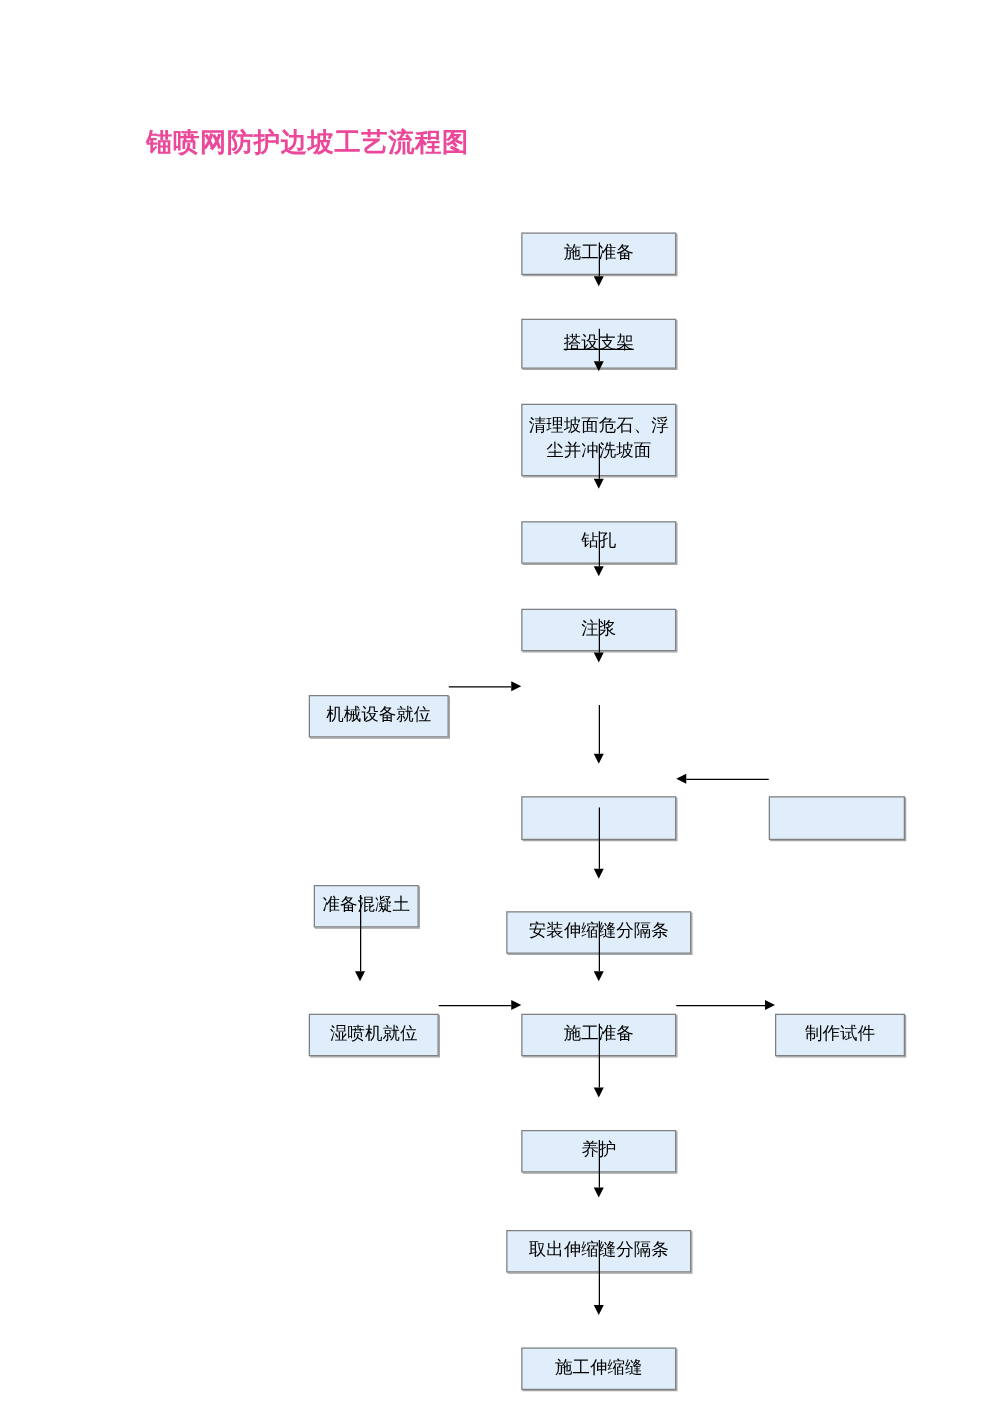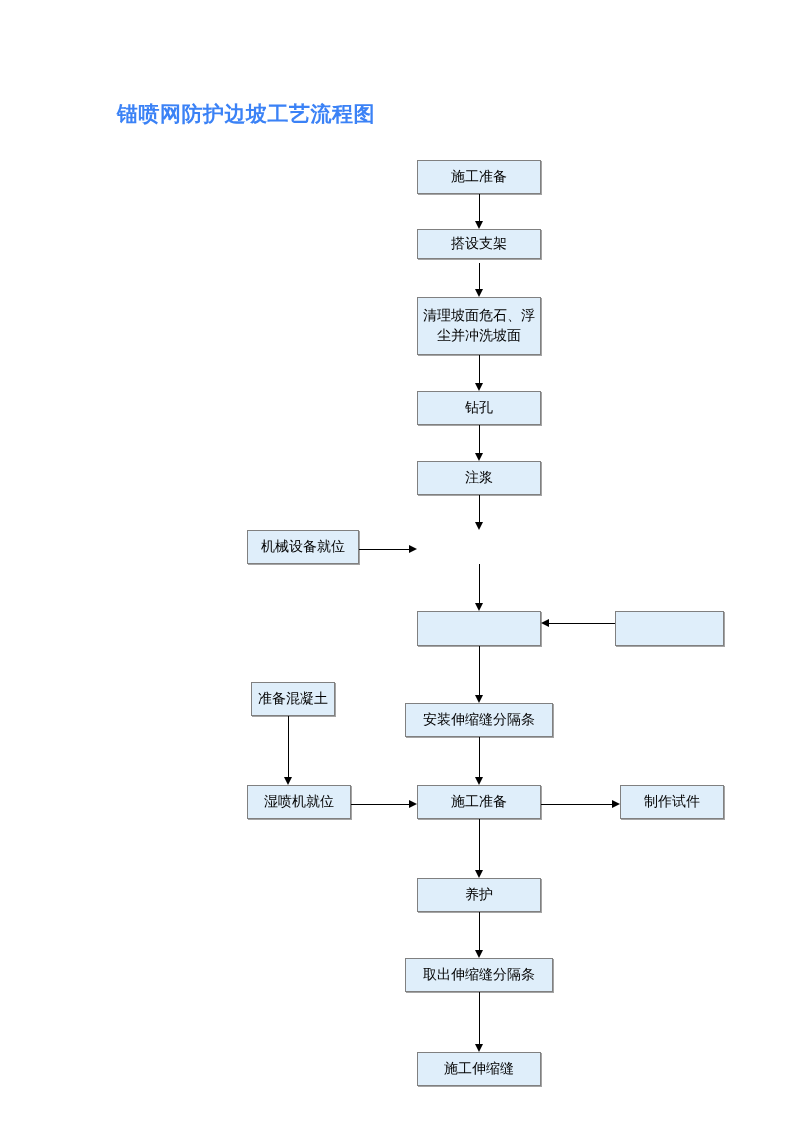--- a/index.html
+++ b/index.html
@@ -14,38 +14,39 @@
     background: #ffffff;
     font-family: "Liberation Serif", "DejaVu Serif", serif;
     overflow: hidden;
   }
   #title {
     position: absolute;
     left: 117px;
     top: 100px;
     font-size: 21px;
     font-weight: bold;
-    color: #3b82f6;
+    color: #ec4899;
     letter-spacing: 0.5px;
     white-space: nowrap;
   }
   .node {
     position: absolute;
     box-sizing: border-box;
     background: #dfeefa;
     border: 1px solid #808080;
     box-shadow: 1px 1px 0 rgba(90,90,90,0.55);
     color: #000000;
     font-size: 14px;
     line-height: 20px;
     text-align: center;
     display: flex;
     align-items: center;
     justify-content: center;
     white-space: pre-line;
+    margin-top: 26px;
   }
   
   .node.clipped {
     display: block;
     overflow: hidden;
     padding-top: 29px;
   }
   .conn {
     position: absolute;
     background: #000000;
@@ -75,21 +76,21 @@
 </style>
 </head>
 <body>
 
 <div id="page">
 
   <div id="title">锚喷网防护边坡工艺流程图</div>
 
   <div class="node" style="left:417px; top:160px; width:124px; height:34px;">施工准备</div>
 
-  <div class="node" style="left:417px; top:229px; width:124px; height:30px;">搭设支架</div>
+  <div class="node" style="left:417px; top:229px; width:124px; height:40px;text-decoration:underline;">搭设支架</div>
 
   <div class="node" style="left:417px; top:297px; width:124px; height:58px;">清理坡面危石、浮
 尘并冲洗坡面</div>
 
   <div class="node" style="left:417px; top:391px; width:124px; height:34px;">钻孔</div>
 
   <div class="node" style="left:417px; top:461px; width:124px; height:34px;">注浆</div>
 
 
   <div class="node" style="left:247px; top:530px; width:112px; height:34px;">机械设备就位</div>

